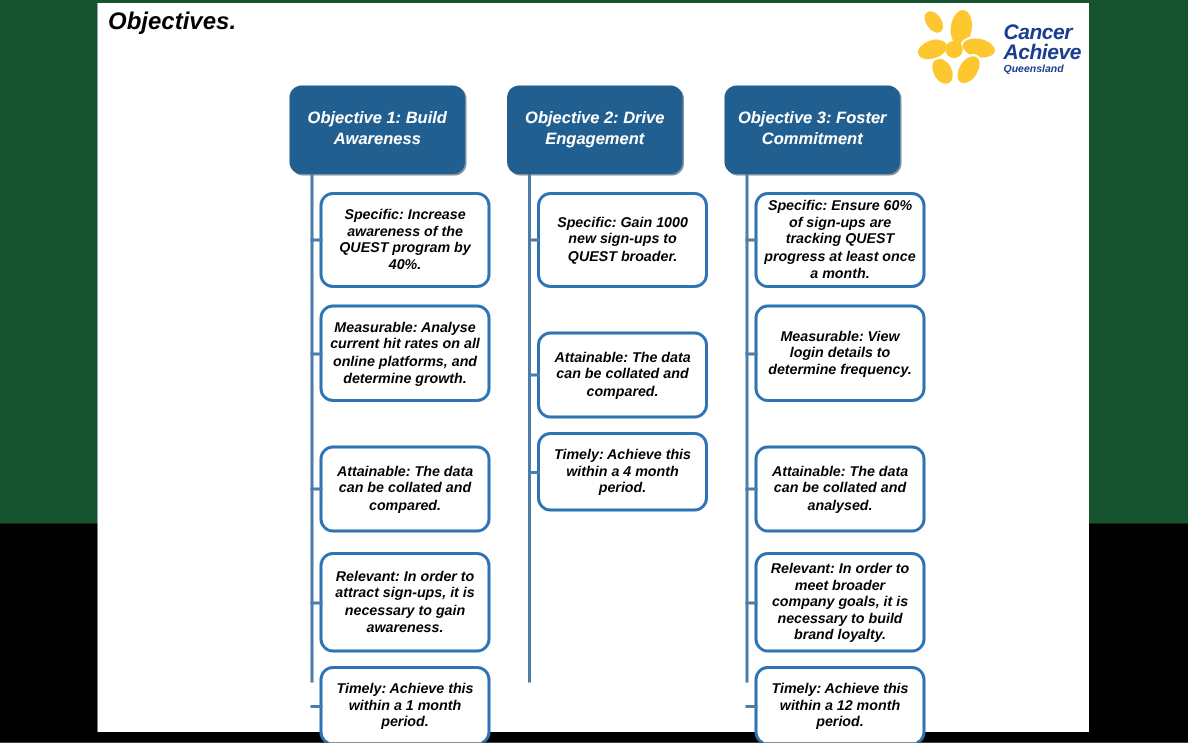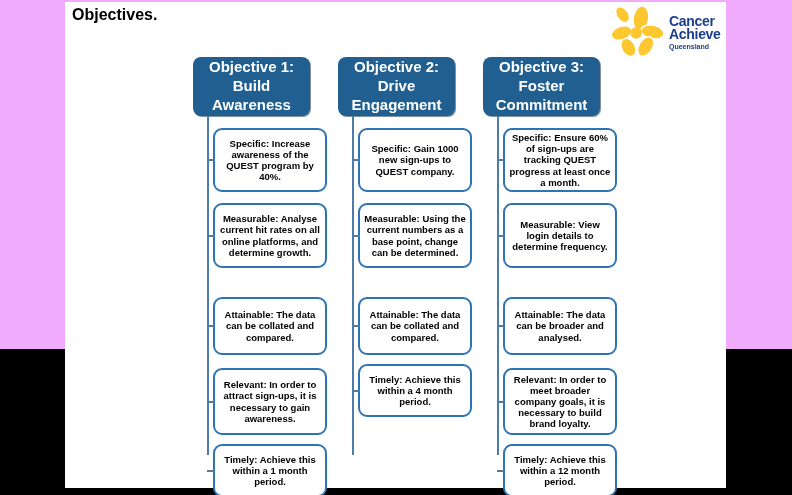--- a/index.html
+++ b/index.html
@@ -8,21 +8,22 @@
     background: #000;
     width: 792px;
     height: 495px;
     overflow: hidden;
     font-family: "Liberation Sans", sans-serif;
   }
   .viewport {
     position: relative;
     width: 792px;
     height: 349px;
-    background: #f0abfc;
+    background: #14532d;
+    font-style: italic;
   }
   .slide {
     position: absolute;
     left: 65px;
     top: 2px;
     width: 661px;
     height: 486px;
     background: #ffffff;
   }
   .title {
@@ -71,21 +72,21 @@
     position: relative;
     width: 134px;
   }
   .header-box {
     width: 117px;
     height: 59px;
     background: #205F90;
     border-radius: 8px;
     color: #ffffff;
     font-weight: bold;
-    font-size: 15px;
+    font-size: 11px;
     line-height: 1.25;
     display: flex;
     align-items: center;
     justify-content: center;
     text-align: center;
     box-sizing: border-box;
     padding: 2px 6px;
     box-shadow: 1px 1px 0 rgba(23,54,80,0.55);
   }
   .vline {
@@ -179,44 +180,41 @@
         </div>
         <div class="row r5">
           <div class="sbox">Timely: Achieve this within a 1 month period.</div>
         </div>
       </div>
 
       <div class="column">
         <div class="header-box">Objective 2: Drive Engagement</div>
         <div class="vline"></div>
         <div class="row r1">
-          <div class="sbox">Specific: Gain 1000 new sign-ups to QUEST company.</div>
-        </div>
-        <div class="row r2">
-          <div class="sbox">Measurable: Using the current numbers as a base point, change can be determined.</div>
+          <div class="sbox">Specific: Gain 1000 new sign-ups to QUEST broader.</div>
         </div>
         <div class="row r3">
           <div class="sbox">Attainable: The data can be collated and compared.</div>
         </div>
         <div class="row r5">
           <div class="sbox">Timely: Achieve this within a 4 month period.</div>
         </div>
       </div>
 
       <div class="column">
         <div class="header-box">Objective 3: Foster Commitment</div>
         <div class="vline"></div>
         <div class="row r1">
           <div class="sbox">Specific: Ensure 60% of sign-ups are tracking QUEST progress at least once a month.</div>
         </div>
         <div class="row r2">
           <div class="sbox">Measurable: View login details to determine frequency.</div>
         </div>
         <div class="row r3">
-          <div class="sbox">Attainable: The data can be broader and analysed.</div>
+          <div class="sbox">Attainable: The data can be collated and analysed.</div>
         </div>
         <div class="row r4">
           <div class="sbox">Relevant: In order to meet broader company goals, it is necessary to build brand loyalty.</div>
         </div>
         <div class="row r5">
           <div class="sbox">Timely: Achieve this within a 12 month period.</div>
         </div>
       </div>
 
     </div>

